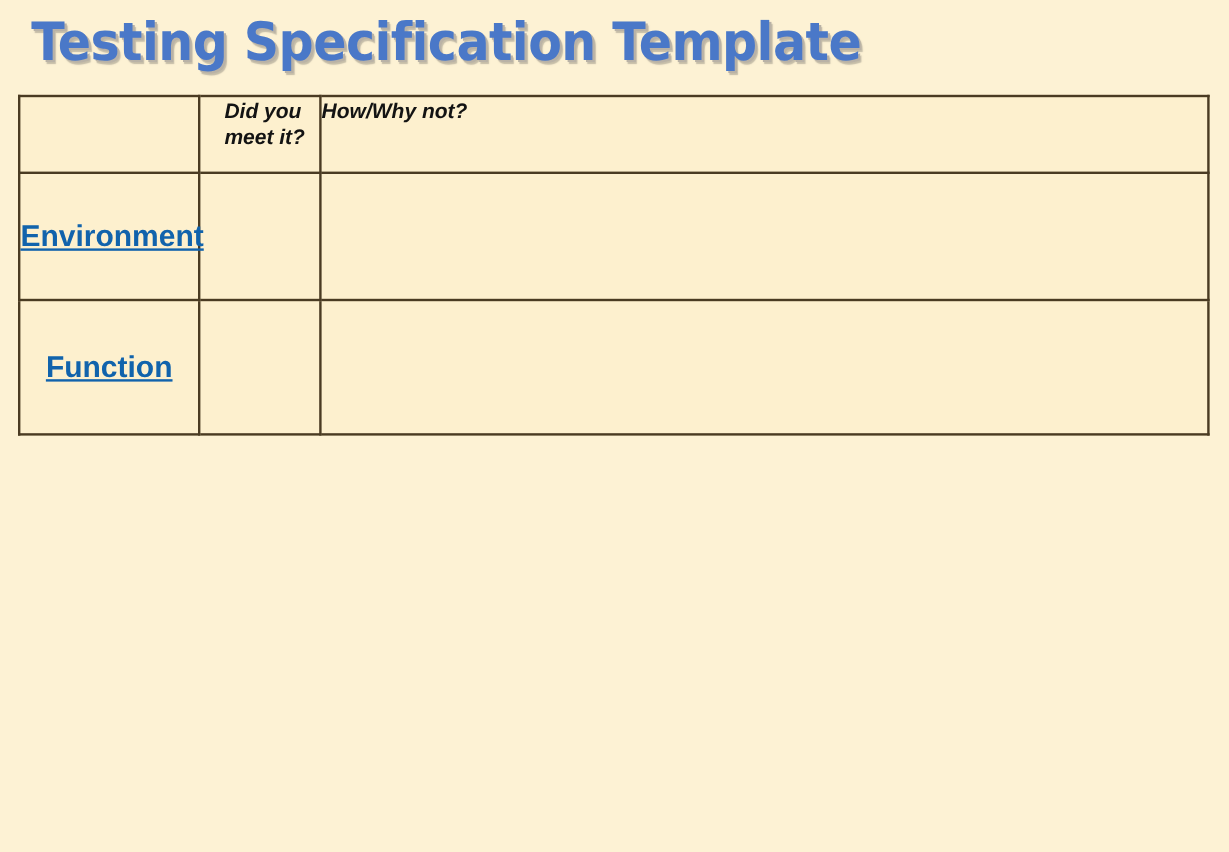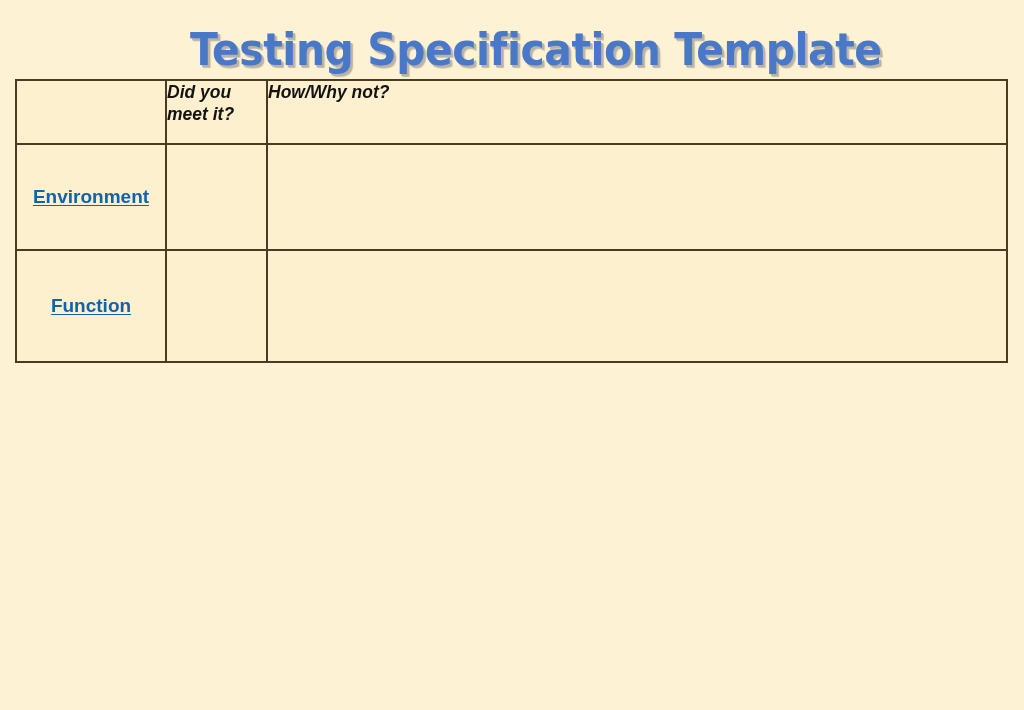--- a/index.html
+++ b/index.html
@@ -20,26 +20,26 @@
     width: 1024px;
     height: 710px;
     background: #fdf2d4;
     box-sizing: border-box;
   }
 
   
   .title-wrap {
     position: absolute;
     left: 0;
-    top: 16px;
+    top: 2px;
     width: 908px;
     height: 66px;
     display: flex;
     align-items: center;
-    justify-content: flex-end;
+    justify-content: flex-start;
   }
   .title {
     font-family: "DejaVu Sans", sans-serif;
     font-size: 44px;
     font-weight: bold;
     color: #4a78c8;
     letter-spacing: -0.5px;
     white-space: nowrap;
     text-shadow: 2px 2px 0 #b9b2a6, 3px 3px 1px rgba(150,144,132,0.55);
     transform: scaleX(0.93);
@@ -77,37 +77,37 @@
     text-align: left;
     padding: 9px 0 0 10px;
     font-family: "Liberation Sans", sans-serif;
     font-size: 17.5px;
     font-weight: bold;
     font-style: italic;
     color: #131313;
     line-height: 1.28;
   }
   .hdr-cell.meet {
-    padding-left: 0;
+    padding-left: 20px;
   }
 
   
   .row-env td  { height: 104px; }
   .row-size td { height: 110px; }
   .row-saf td  { height: 111px; }
   .row-fun td  { height: 110px; }
   .row-mat td  { height: 110px; }
 
   .label-cell {
     text-align: center;
     vertical-align: middle;
   }
   .label-link {
     font-family: "Liberation Sans", sans-serif;
-    font-size: 19px;
+    font-size: 25px;
     font-weight: bold;
     color: #1163ac;
     text-decoration: underline;
     text-underline-offset: 2px;
     cursor: pointer;
     display: inline-block;
     text-align: center;
   }
 
   .fill-cell {

